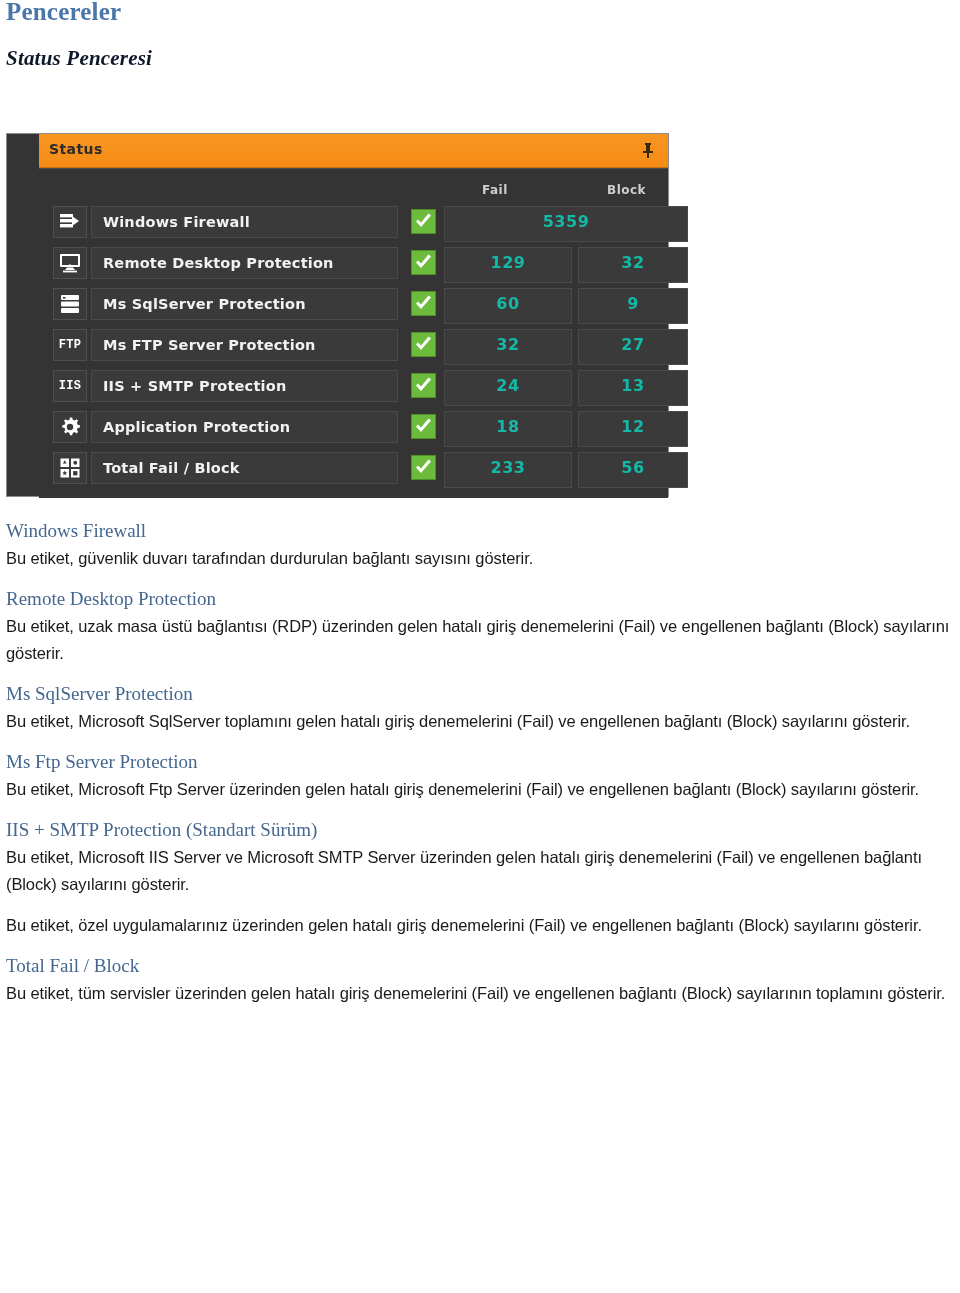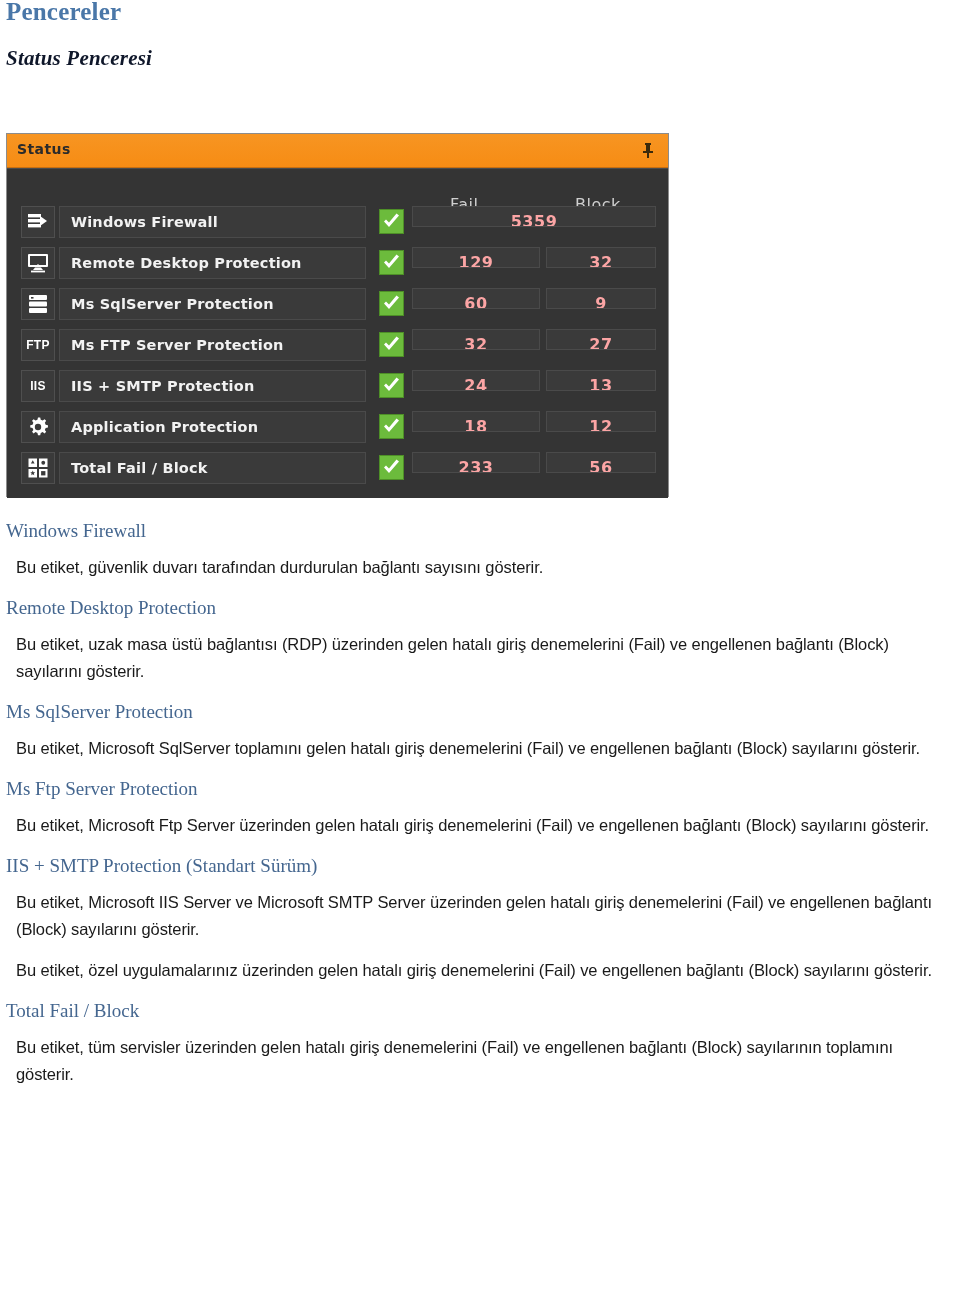--- a/index.html
+++ b/index.html
@@ -42,20 +42,21 @@
   .status-window {
     position: absolute;
     left: 6px;
     top: 133px;
     width: 663px;
     height: 364px;
     background: #343434;
     box-sizing: border-box;
     border: 1px solid #8c8c8c;
     box-shadow: 0 0 0 0 transparent;
+    padding-left: 32px;
   }
   .sw-titlebar {
     position: relative;
     height: 33px;
     background: linear-gradient(#f79522 0%, #f68c14 100%);
     border-bottom: 1px solid #c96f10;
   }
   .sw-title {
     position: absolute;
     left: 10px;
@@ -84,24 +85,24 @@
   
   .sw-colheads {
     position: absolute;
     left: 0;
     top: 14px;
     width: 100%;
     height: 16px;
   }
   .sw-colhead {
     position: absolute;
-    top: 12px;
+    top: 0;
     font-family: "DejaVu Sans", sans-serif;
-    font-weight: normal;
-    font-size: 16px;
+    font-weight: bold;
+    font-size: 12px;
     color: #cfcfcf;
     letter-spacing: 0.5px;
   }
   .sw-colhead.fail  { left: 443px; }
   .sw-colhead.block { left: 568px; }
 
   
   .sw-rows {
     position: absolute;
     left: 0;
@@ -121,21 +122,21 @@
     width: 34px;
     height: 32px;
     border: 1px solid #4f4f4f;
     background: #3a3a3a;
     box-sizing: border-box;
   }
   .sw-icon svg { display: block; margin: 0 auto; }
   .sw-icon .txtbadge {
     display: block;
     text-align: center;
-    font-family: Liberation Sans, sans-serif;
+    font-family: Liberation Mono, monospace;
     font-weight: bold;
     font-size: 12px;
     color: #ffffff;
     line-height: 30px;
     letter-spacing: 0.3px;
   }
 
   .sw-label {
     position: absolute;
     left: 52px;
@@ -164,28 +165,28 @@
     height: 25px;
     background: #6cbb3c;
     border: 1px solid #4e8f27;
     box-sizing: border-box;
   }
   .sw-check svg { display: block; }
 
   .sw-val {
     position: absolute;
     top: 4px;
-    height: 21px;
+    height: 36px;
     border: 1px solid #4a4a4a;
     background: #3a3a3a;
     box-sizing: border-box;
     font-family: "DejaVu Sans", sans-serif;
     font-weight: bold;
     font-size: 16px;
-    color: #fca5a5;
+    color: #14b8a6;
     line-height: 30px;
     text-align: center;
     letter-spacing: 0.5px;
     overflow: hidden;
   }
   .sw-val.fail  { left: 405px; width: 128px; }
   .sw-val.block { left: 539px; width: 110px; }
   .sw-val.wide  { left: 405px; width: 244px; }
 
   
@@ -202,21 +203,21 @@
     color: #44668f;
     line-height: 26px;
     margin: 0 0 1px 0;
     font-weight: normal;
   }
   .sec-body {
     font-family: "Liberation Sans", sans-serif;
     font-size: 16.5px;
     color: #1a1a1a;
     line-height: 27px;
-    margin: 10px;
+    margin: 0;
     letter-spacing: -0.1px;
   }
 </style>
 </head>
 <body>
 
 <div class="doc-title">Pencereler</div>
 <div class="doc-subtitle">Status Penceresi</div>
 
 <div class="status-window">

